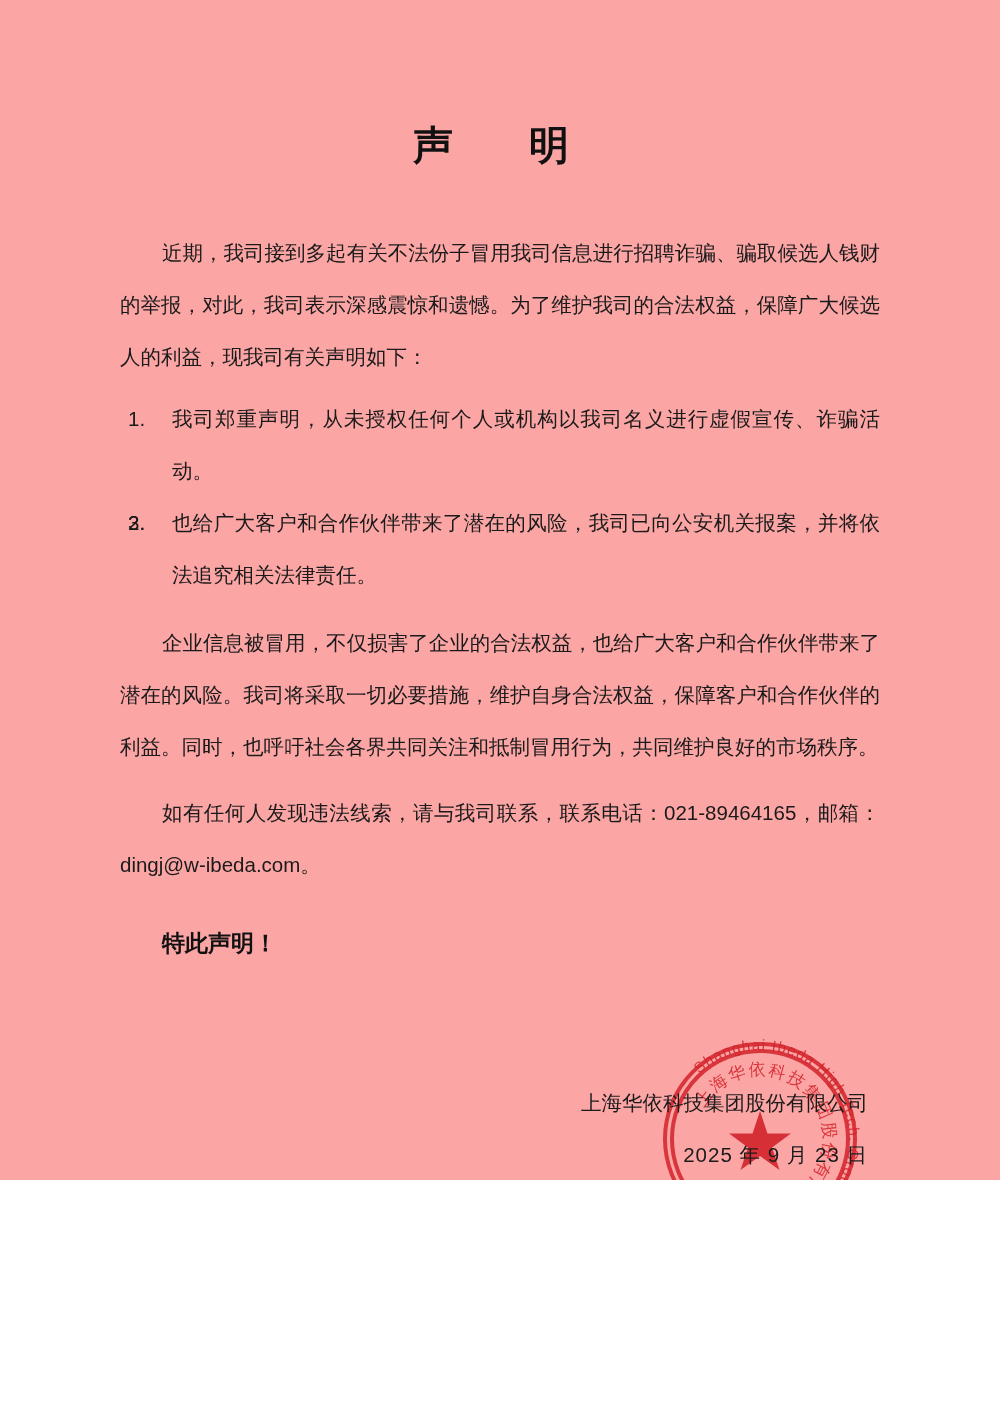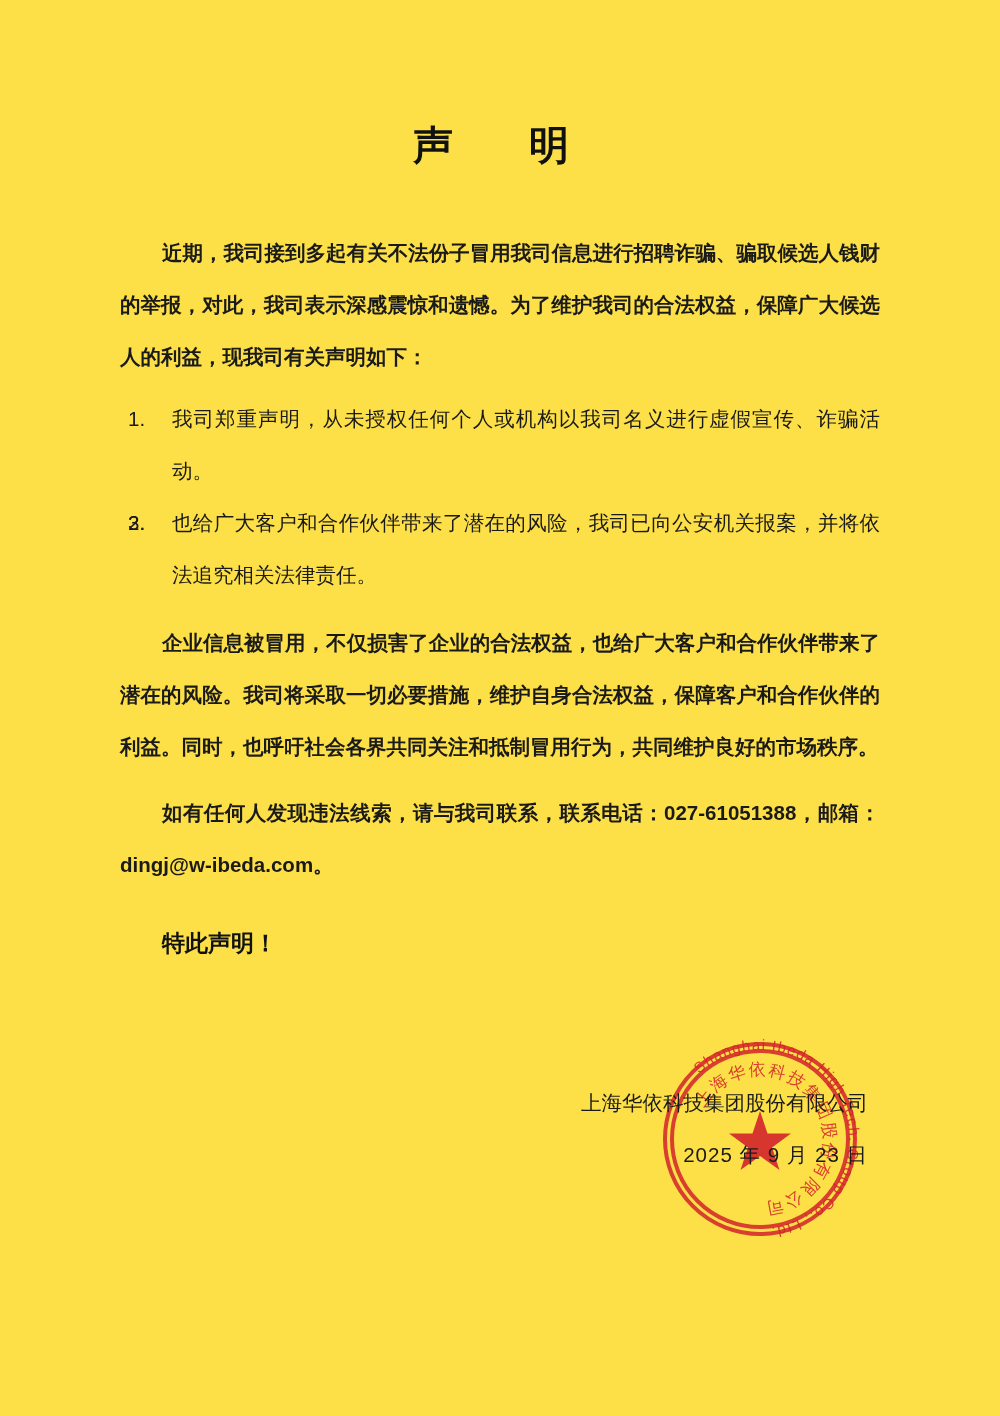--- a/index.html
+++ b/index.html
@@ -6,22 +6,22 @@
     margin: 0;
     padding: 0;
     background: #ffffff;
   }
   body {
     font-family: "Liberation Sans", sans-serif;
   }
   .page {
     position: relative;
     width: 1000px;
-    height: 1416px;
-    background: #fde047;
+    height: 1180px;
+    background: #fca5a5;
     overflow: hidden;
     box-sizing: border-box;
   }
   .doc {
     position: absolute;
     left: 120px;
     top: 0;
     width: 760px;
   }
   .doc-title {
@@ -34,21 +34,20 @@
     margin-bottom: 0;
     font-family: "Liberation Sans", sans-serif;
   }
   .para {
     font-size: 20.5px;
     line-height: 52px;
     color: #1a1a1a;
     text-align: justify;
     text-justify: inter-ideograph;
     margin: 0;
-    font-weight: bold;
   }
   .para.indent {
     text-indent: 42px;
   }
   .block-intro {
     margin-top: 54px;
   }
   .list {
     margin: 10px 0 0 0;
     padding: 0;
@@ -136,21 +135,21 @@
         <span class="num">2.</span>
       </li>
       <li class="list-item">
         <span class="num">3.</span>
         <span>也给广大客户和合作伙伴带来了潜在的风险，我司已向公安机关报案，并将依法追究相关法律责任。</span>
       </li>
     </ul>
 
     <p class="para indent block-body">企业信息被冒用，不仅损害了企业的合法权益，也给广大客户和合作伙伴带来了潜在的风险。我司将采取一切必要措施，维护自身合法权益，保障客户和合作伙伴的利益。同时，也呼吁社会各界共同关注和抵制冒用行为，共同维护良好的市场秩序。</p>
 
-    <p class="para indent block-contact">如有任何人发现违法线索，请与我司联系，联系电话：027-61051388，邮箱：dingj@w-ibeda.com。</p>
+    <p class="para indent block-contact">如有任何人发现违法线索，请与我司联系，联系电话：021-89464165，邮箱：dingj@w-ibeda.com。</p>
 
     <p class="closing">特此声明！</p>
 
     <div class="sign-area">
 
       <div class="stamp">
         <svg width="220" height="220" viewBox="0 0 220 220" xmlns="http://www.w3.org/2000/svg">
           <defs>
             <path id="outerArc" d="M 110,110 m -89,0 a 89,89 0 1,1 178,0 a 89,89 0 1,1 -178,0"></path>
             <path id="innerArc" d="M 110,110 m -64,0 a 64,64 0 1,1 128,0 a 64,64 0 1,1 -128,0"></path>

